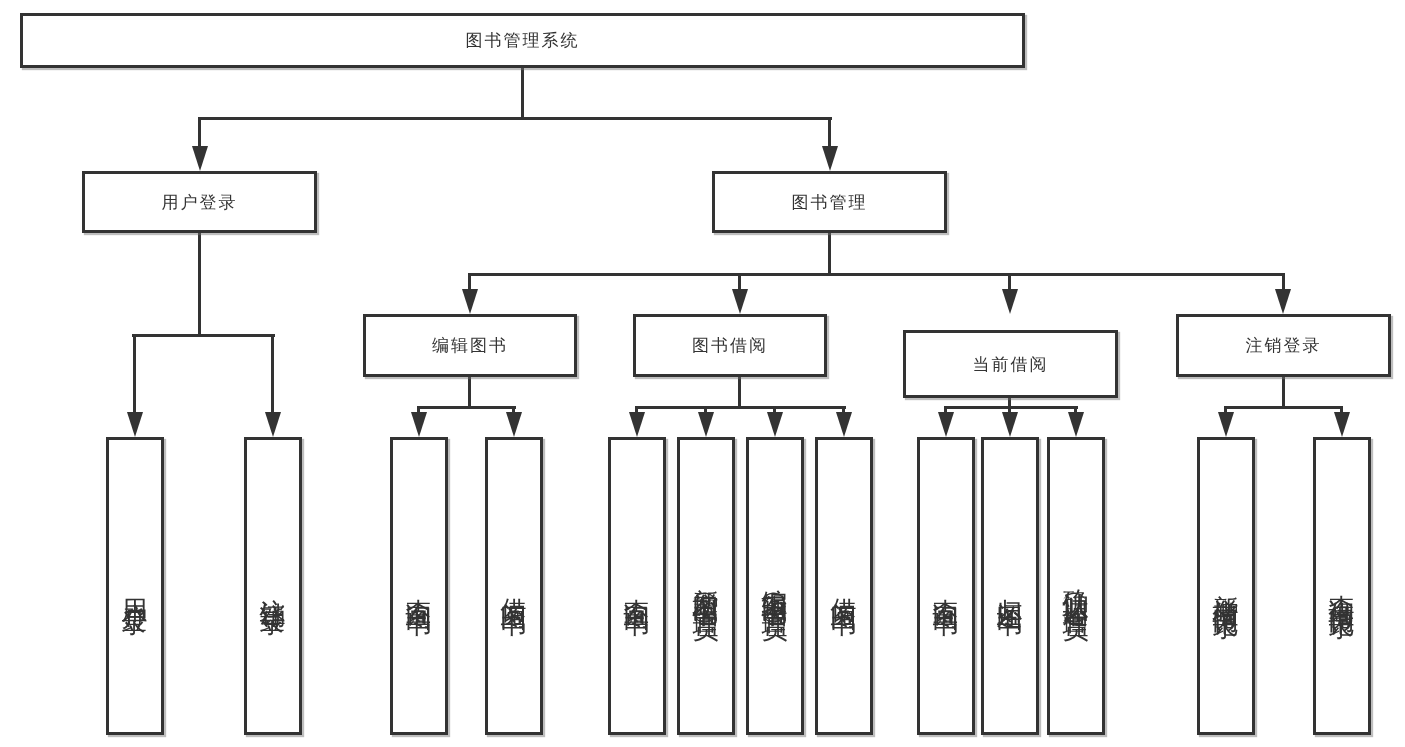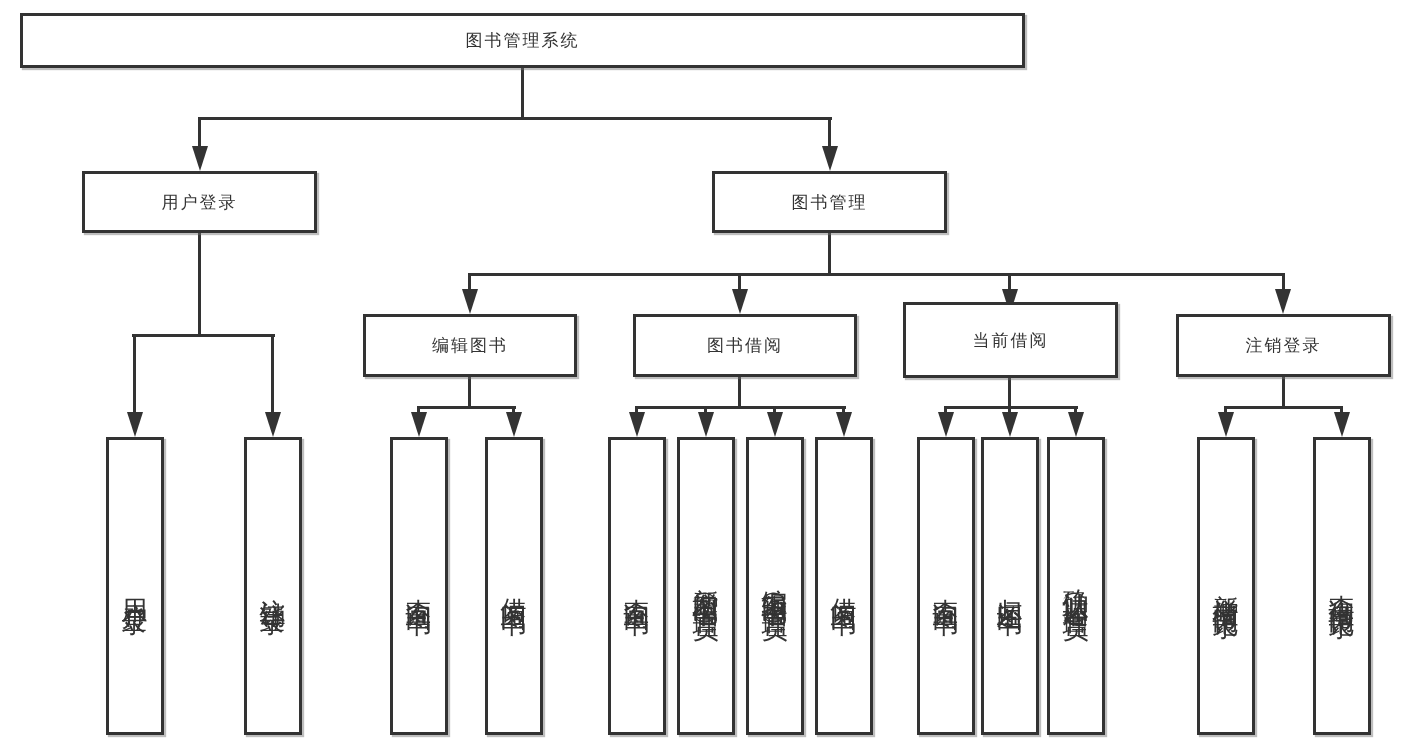--- a/index.html
+++ b/index.html
@@ -120,22 +120,22 @@
   <div class="ar" style="left:1218px;top:412px"></div>
   <div class="ln v" style="left:1340px;top:407px;height:13px"></div>
   <div class="ar" style="left:1334px;top:412px"></div>
 
   <div class="node" style="left:20px;top:13px;width:1005px;height:55px">图书管理系统</div>
 
   <div class="node" style="left:82px;top:171px;width:235px;height:62px">用户登录</div>
   <div class="node" style="left:712px;top:171px;width:235px;height:62px">图书管理</div>
 
   <div class="node" style="left:363px;top:314px;width:214px;height:63px">编辑图书</div>
-  <div class="node" style="left:633px;top:314px;width:224px;height:63px">图书借阅</div>
-  <div class="node" style="left:903px;top:302px;width:215px;height:76px">当前借阅</div>
+  <div class="node" style="left:633px;top:314px;width:194px;height:63px">图书借阅</div>
+  <div class="node" style="left:903px;top:330px;width:215px;height:68px">当前借阅</div>
   <div class="node" style="left:1176px;top:314px;width:215px;height:63px">注销登录</div>
 
   <div class="node vnode" style="left:106px;top:437px;width:58px;height:298px">用户登录</div>
   <div class="node vnode" style="left:244px;top:437px;width:58px;height:298px">注销登录</div>
 
   <div class="node vnode" style="left:390px;top:437px;width:58px;height:298px">查询图书</div>
   <div class="node vnode" style="left:485px;top:437px;width:58px;height:298px">借阅图书</div>
 
   <div class="node vnode" style="left:608px;top:437px;width:58px;height:298px">查询图书</div>
   <div class="node vnode" style="left:677px;top:437px;width:58px;height:298px">新增图书（管理员）</div>

